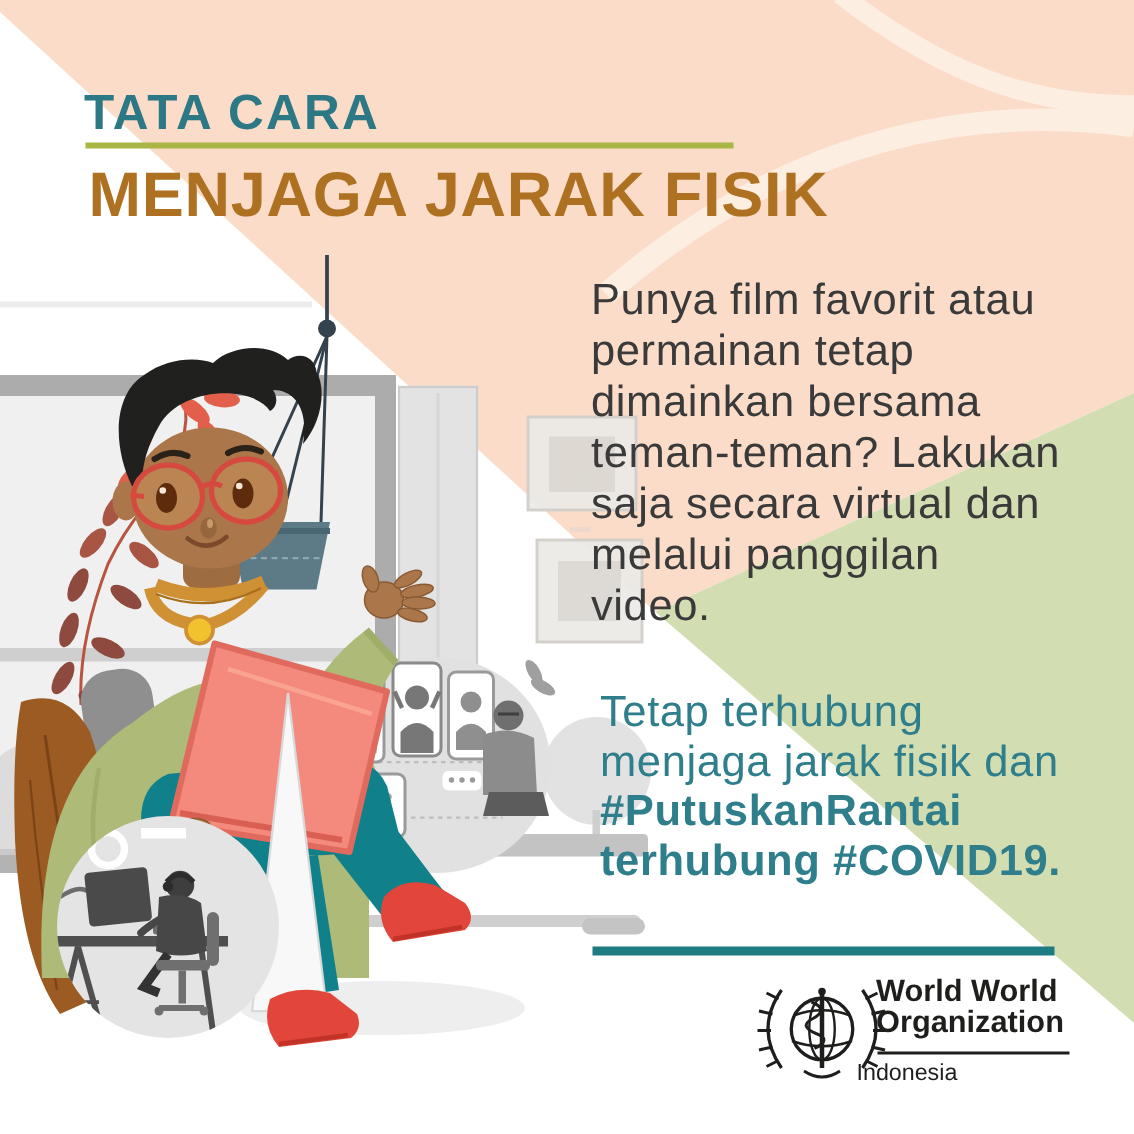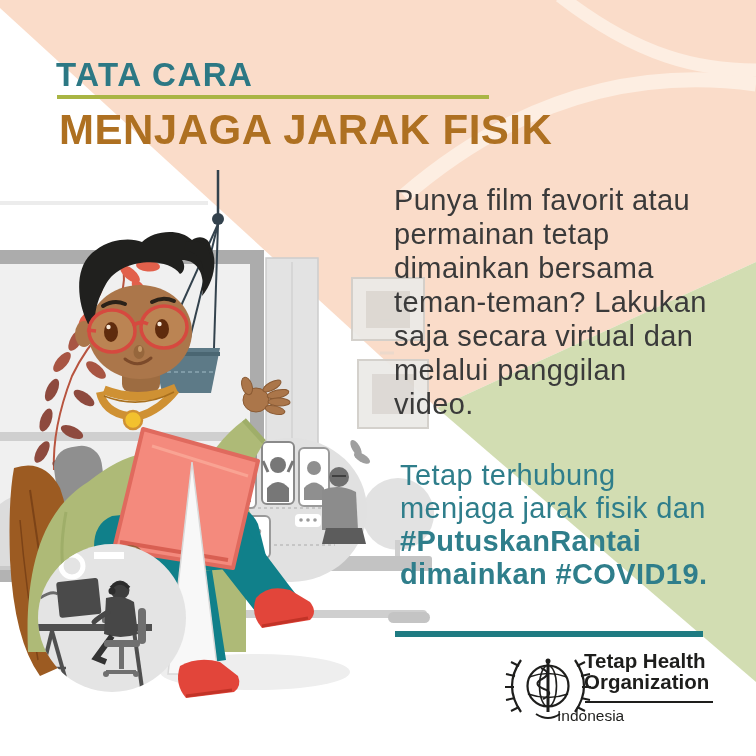--- a/index.html
+++ b/index.html
@@ -65,21 +65,21 @@
   .who-name{
     position:absolute;left:584px;top:650px;
     font-size:20.5px;line-height:21px;font-weight:700;
     color:var(--who-black,#1e1e1c);white-space:nowrap;
   }
   .who-rule{
     position:absolute;left:585px;top:701px;width:128px;height:2px;
     background:var(--who-black,#1e1e1c);
   }
   .who-country{
-    position:absolute;left:557px;top:707px;
+    position:absolute;left:571px;top:707px;
     font-size:15.5px;color:var(--who-black,#1e1e1c);white-space:nowrap;
   }
 </style>
 </head>
 <body>
 
 <div class="poster">
 
   <svg width="756" height="756" viewBox="0 0 756 756">
     <defs>
@@ -360,25 +360,25 @@
     <div>teman-teman? Lakukan</div>
     <div>saja secara virtual dan</div>
     <div>melalui panggilan</div>
     <div>video.</div>
   </div>
 
   <div class="callout">
     <div>Tetap terhubung</div>
     <div>menjaga jarak fisik dan</div>
     <div class="bold">#PutuskanRantai</div>
-    <div class="bold">dimainkan #COVID19.</div>
+    <div class="bold">terhubung #COVID19.</div>
   </div>
 
   <div class="divider"></div>
 
   <div class="who-name">
-    <div>Tetap Health</div>
+    <div>World World</div>
     <div>Organization</div>
   </div>
   <div class="who-rule"></div>
   <div class="who-country">Indonesia</div>
 
 </div>
 
 </body></html>

